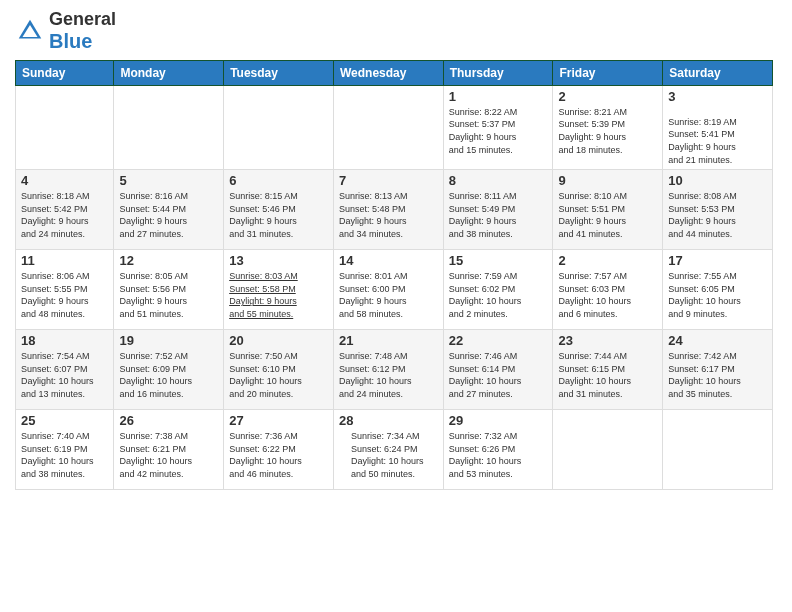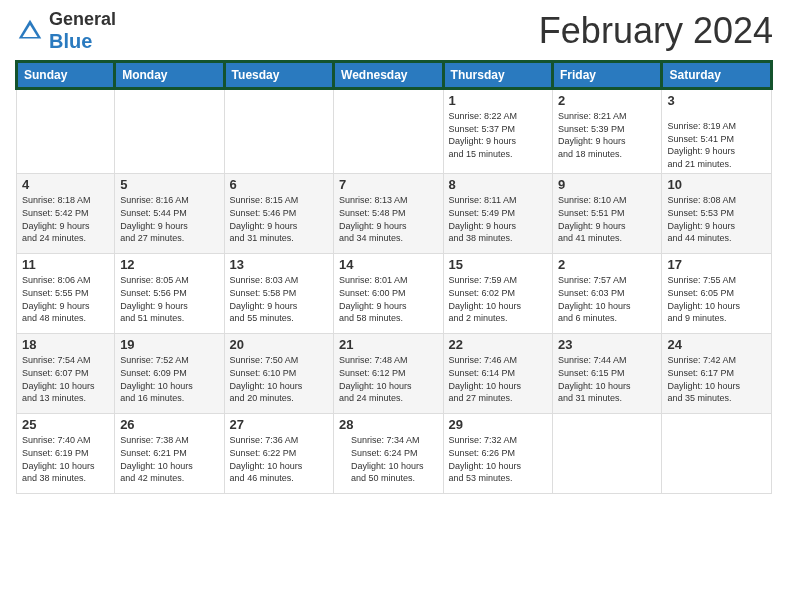--- a/index.html
+++ b/index.html
@@ -61,21 +61,21 @@
       border-collapse: collapse;
       table-layout: fixed;
     }
     th {
       background-color: #2a7abf;
       color: white;
       text-align: left;
       padding: 5px 6px;
       font-size: 12px;
       font-weight: bold;
-      border: 3px solid #14532d;
+      border: 1px solid #14532d;
     }
     td {
       vertical-align: top;
       border: 1px solid #ddd;
       padding: 3px 5px;
       font-size: 9.5px;
       color: #333;
       height: 80px;
     }
     td.empty {
@@ -109,21 +109,20 @@
       <svg class="logo-icon" viewBox="0 0 40 40">
         <polygon points="20,5 35,30 5,30" fill="#2a7abf"></polygon>
         <polygon points="20,12 30,28 10,28" fill="white"></polygon>
       </svg>
       <div class="logo-text">
         <span class="logo-general">General</span>
         <span class="logo-blue">Blue</span>
       </div>
     </div>
     <div class="title-section">
-      <div class="month-title">February 2024</div>
     </div>
   </div>
 
   <table>
     <thead>
       <tr>
       <th>Sunday</th>
           <th>Monday</th>
           <th>Tuesday</th>
           <th>Wednesday</th>
@@ -221,21 +220,21 @@
           </td>
           <td>
             <div class="day-number">12</div>
             <div class="day-info" style="white-space: pre-line;">Sunrise: 8:05 AM
 Sunset: 5:56 PM
 Daylight: 9 hours
 and 51 minutes.</div>
           </td>
           <td>
             <div class="day-number">13</div>
-            <div class="day-info" style="white-space: pre-line;">Sunrise: 8:03 AM
+            <div class="day-info" style="white-space: pre-line; text-decoration: underline;">Sunrise: 8:03 AM
 Sunset: 5:58 PM
 Daylight: 9 hours
 and 55 minutes.</div>
           </td>
           <td>
             <div class="day-number">14</div>
             <div class="day-info" style="white-space: pre-line;">Sunrise: 8:01 AM
 Sunset: 6:00 PM
 Daylight: 9 hours
 and 58 minutes.</div>

